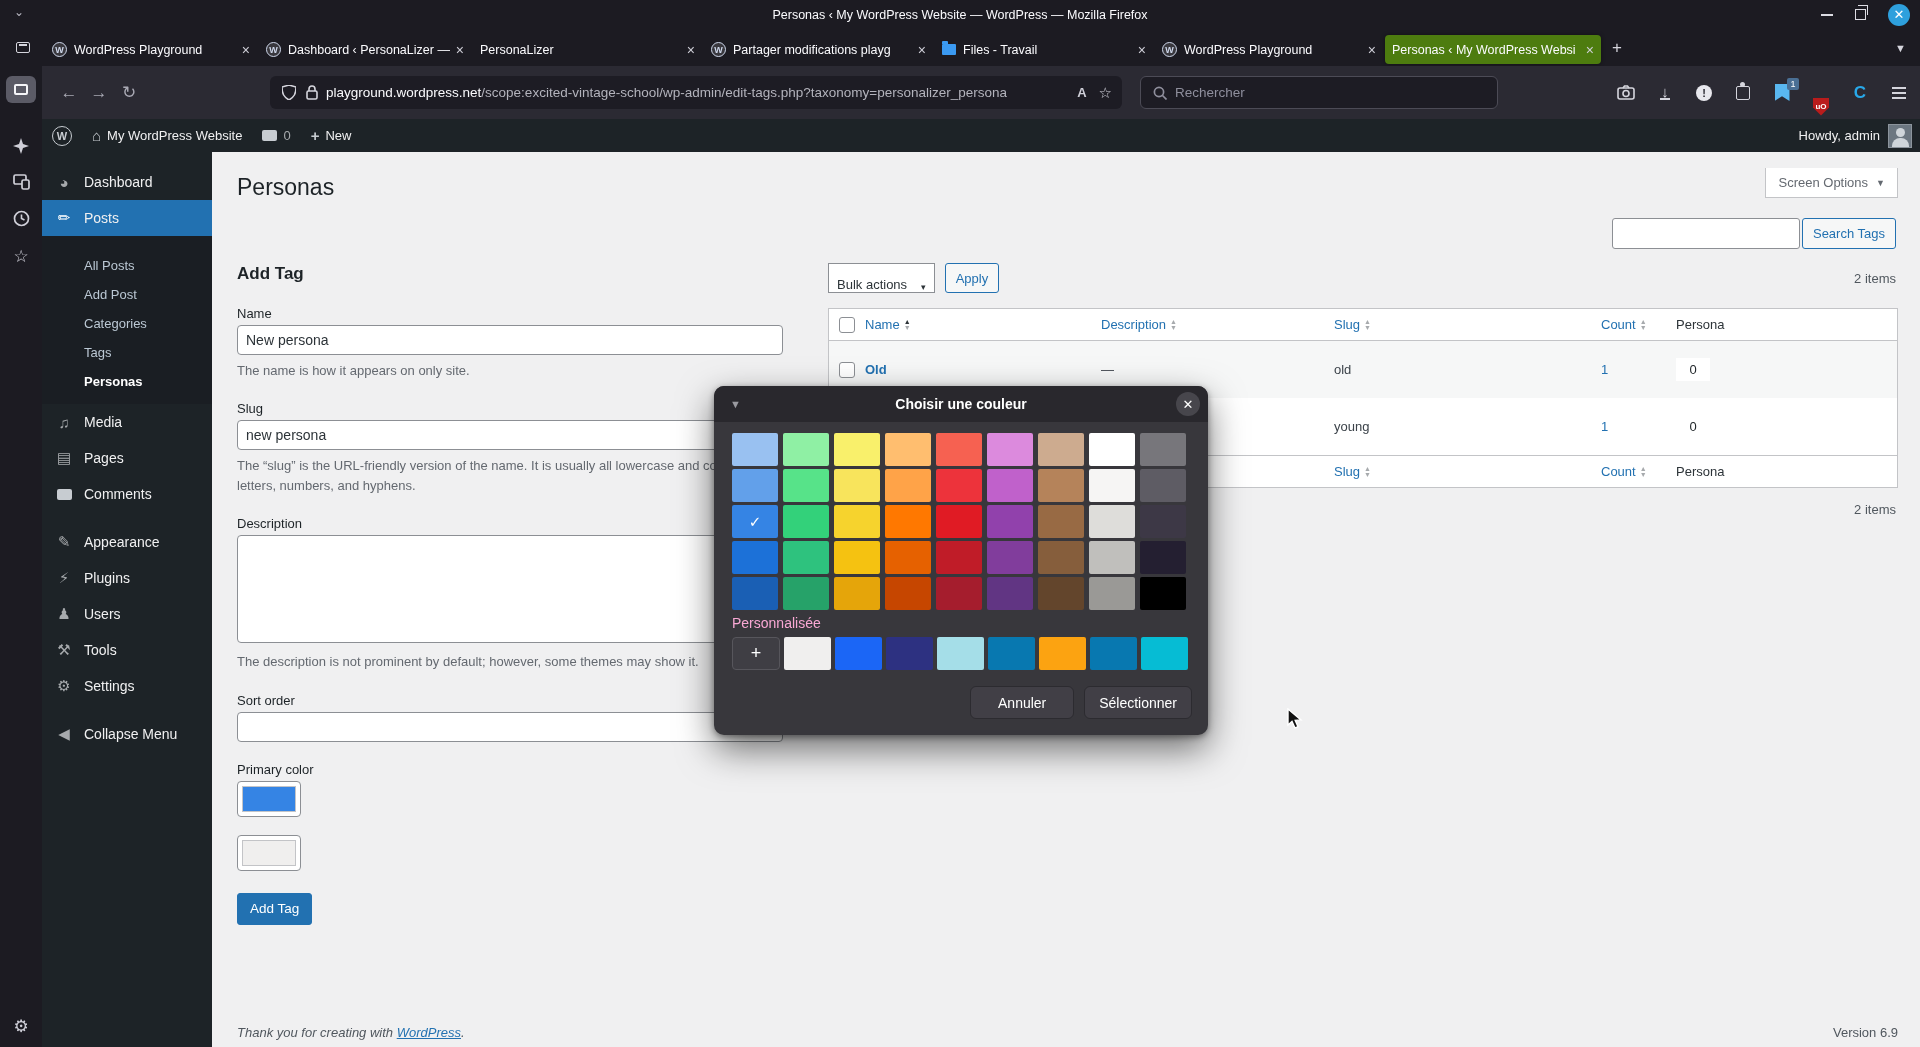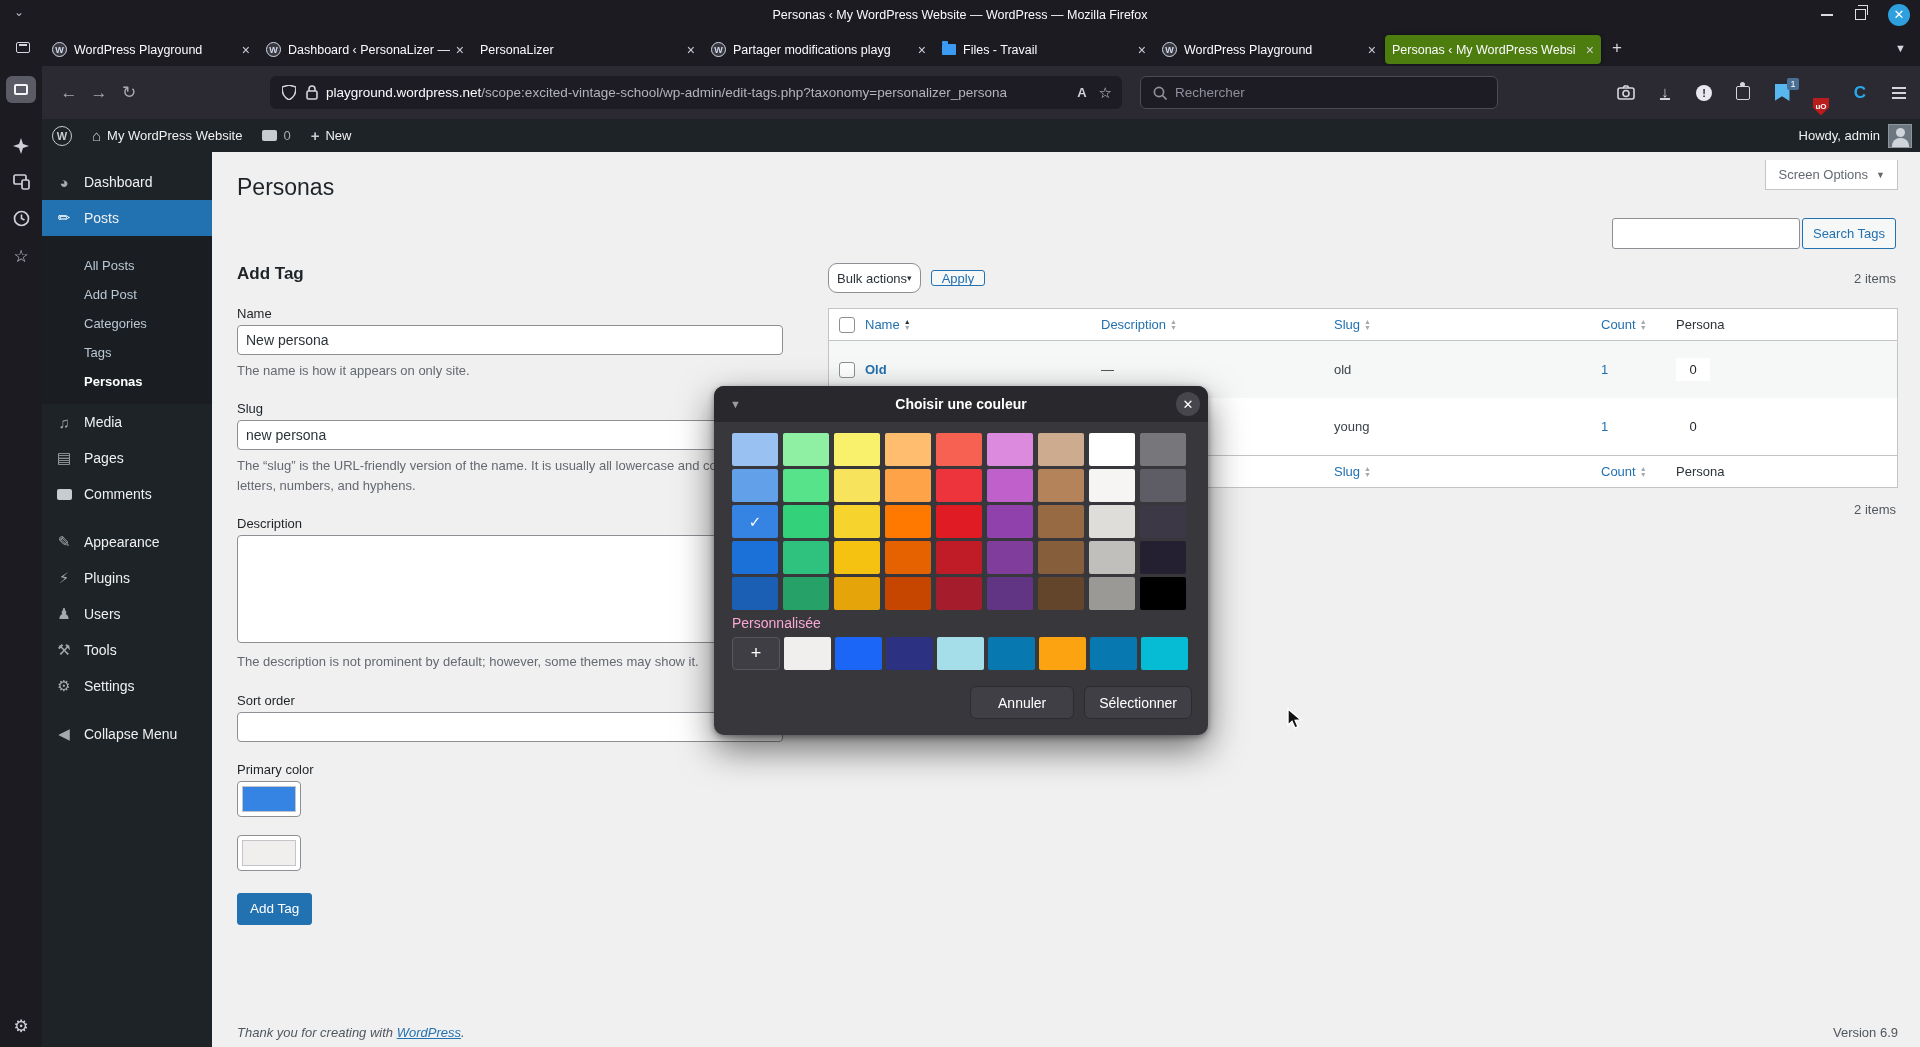--- a/index.html
+++ b/index.html
@@ -101,21 +101,21 @@
   .mi.active .ic { color:#fff; }
   .mi.active:after { content:""; position:absolute; right:-8px; top:50%; margin-top:-9px;
                      border:9px solid transparent; border-left:8px solid #2271b1; border-right:none; }
   .sub { height:29px; display:flex; align-items:center; padding-left:42px; font-size:13px; color:#bbc8d4; background:#1a1e23; }
   .sub.current { color:#fff; font-weight:bold; }
   .subwrap { background:#1a1e23; padding:15px 0 8px 0; }
   .menugap { height:12px; }
 
   
   .content { position:absolute; left:212px; top:152px; width:1708px; height:895px; background:#f0f0f1; color:#3c434a; }
-  .screen-options { position:absolute; right:22px; top:8px; height:30px; background:#fff; border:1px solid #c3c4c7; border-top:none;
+  .screen-options { position:absolute; right:22px; top:16px; height:30px; background:#fff; border:1px solid #c3c4c7; border-top:none;
                     display:flex; align-items:center; gap:8px; padding:0 12px; font-size:13px; color:#646970; }
   .page-title { position:absolute; left:25px; top:22px; font-size:23px; font-weight:400; color:#1d2327; }
   .tag-search { position:absolute; right:120px; top:66px; width:188px; height:31px; background:#fff; border:1px solid #8c8f94; border-radius:3px; }
   .search-tags-btn { position:absolute; right:24px; top:66px; height:31px; padding:0 10px; background:#f6f7f7; border:1px solid #2271b1;
                      border-radius:3px; color:#2271b1; font-size:13px; display:flex; align-items:center; }
 
   .addtag { position:absolute; left:25px; top:112px; width:546px; font-size:13px; }
   .addtag h2 { font-size:17px; color:#1d2327; margin-bottom:22px; }
   .f-label { display:block; margin-bottom:4px; color:#1d2327; }
   .f-input { width:546px; height:30px; border:1px solid #8c8f94; border-radius:4px; background:#fff; padding:0 8px;
@@ -124,23 +124,23 @@
   .f-textarea { width:546px; height:108px; border:1px solid #8c8f94; border-radius:4px; background:#fff; padding:6px 8px;
                 font-size:14px; font-family:inherit; resize:none; }
   .color-btn { width:64px; height:36px; background:#fff; border:1px solid #8c8f94; border-radius:4px; padding:4px; margin-bottom:18px; }
   .color-btn i { display:block; width:100%; height:100%; border:1px solid #c3c4c7; }
   .addtag-submit { height:32px; padding:0 12px; background:#2271b1; border:1px solid #2271b1; border-radius:3px;
                    color:#fff; font-size:13.5px; margin-top:4px; }
 
   
   .tablezone { position:absolute; left:616px; top:110px; width:1070px; font-size:13px; }
   .bulkrow { display:flex; align-items:center; height:32px; margin-bottom:14px; position:relative; }
-  .bulk-select { height:30px; background:#fff; border:1px solid #8c8f94; border-radius:9px; padding:0 8px; color:#2c3338;
-                 display:flex; align-items:center; }
-  .apply-btn { height:16px; margin-left:10px; padding:0 10px; background:#f6f7f7; border:1px solid #2271b1; border-radius:3px;
+  .bulk-select { height:30px; background:#fff; border:1px solid #8c8f94; border-radius:0; padding:0 8px; color:#2c3338;
+                 display:flex; align-items:flex-end; gap:14px; }
+  .apply-btn { height:30px; margin-left:10px; padding:0 10px; background:#f6f7f7; border:1px solid #2271b1; border-radius:3px;
                color:#2271b1; display:flex; align-items:center; }
   .items-count { position:absolute; right:2px; color:#50575e; }
   .wp-table { background:#fff; border:1px solid #c3c4c7; }
   .trow { display:flex; align-items:center; }
   .thead { height:32px; border-bottom:1px solid #c3c4c7; }
   .tfoot { height:32px; border-top:1px solid #c3c4c7; }
   .drow { height:57px; }
   .drow.striped { background:#f6f7f7; }
   .c-cb { width:36px; padding-left:10px; }
   .c-name { width:236px; } .c-desc { width:233px; } .c-slug { width:267px; } .c-count { width:75px; } .c-persona { flex:1; }

